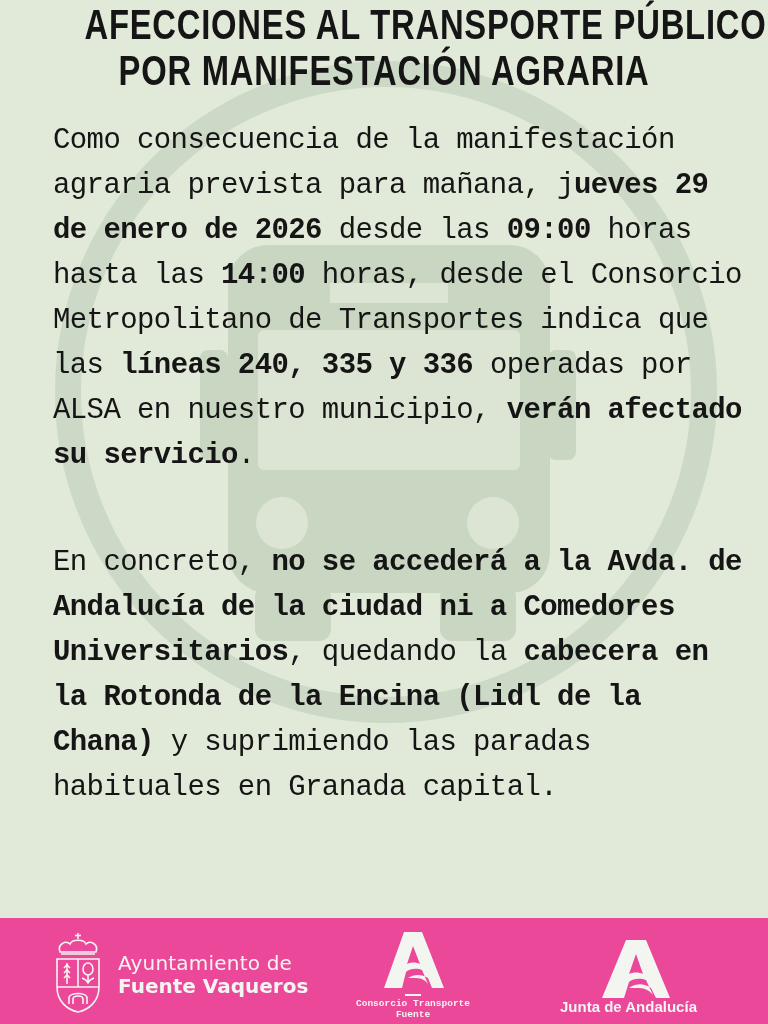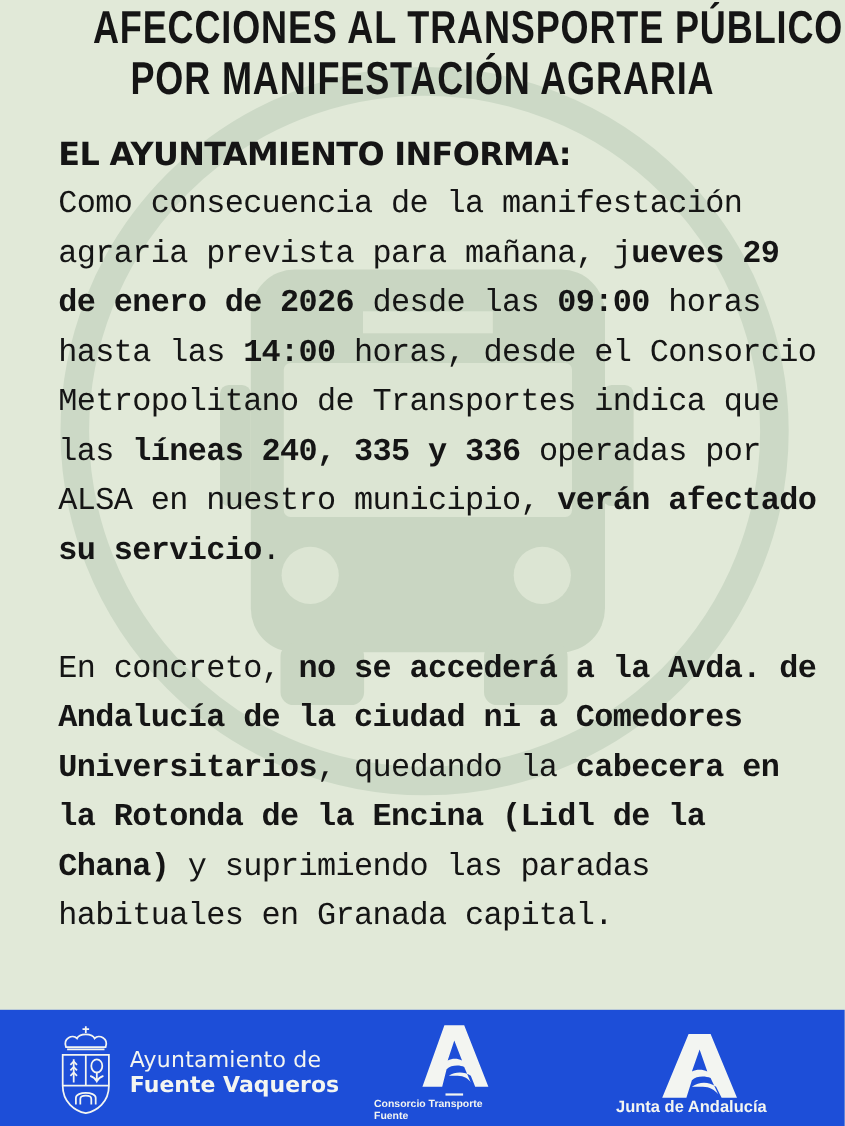--- a/index.html
+++ b/index.html
@@ -29,32 +29,32 @@
     font-size: 29px;
     line-height: 45px;
     letter-spacing: -0.6px;
   }
   .heading { font-weight: 700; display: block; margin-bottom: 0; }
   .para { display: block; font-family: Liberation Mono, monospace; }
   .para2 { margin-top: 62px; }
   b { font-weight: 700; }
   .footer {
     position: absolute; left: 0; top: 918px; width: 768px; height: 106px;
-    background: #1d4ed8; z-index: 1;
+    background: #ec4899; z-index: 1;
   }
   .logo-ayto { position: absolute; left: 52px; top: 14px; width: 52px; height: 82px; }
   .ayto-text { position: absolute; left: 118px; top: 34px; color: #f3f5f1; }
   .ayto-line1 { display: block; font-size: 20px; line-height: 22px; font-weight: 400; letter-spacing: 0.2px; }
   .ayto-line2 { display: block; font-size: 20px; line-height: 24px; font-weight: 700; }
   .logo-ctg { position: absolute; left: 378px; top: 12px; width: 70px; height: 60px; }
   .ctg-dash { position: absolute; left: 405px; top: 76px; width: 16px; height: 2px; background: #f3f5f1; }
   .ctg-text {
-    position: absolute; left: 340px; top: 80px; width: 146px; 
+    position: absolute; left: 340px; top: 80px; width: 146px; text-align: center;
     color: #f3f5f1; font-size: 9.5px; line-height: 11px; font-weight: 700;
-    font-family: Liberation Sans, sans-serif;
+    font-family: Liberation Mono, monospace;
   }
   .logo-junta { position: absolute; left: 598px; top: 20px; width: 76px; height: 62px; }
   .junta-text {
     position: absolute; left: 560px; top: 80px; width: 150px; text-align: left;
     color: #f3f5f1; font-size: 15px; line-height: 18px; font-weight: 700;
     font-family: "Liberation Sans", sans-serif;
   }
 </style>
 </head>
 <body>
@@ -77,21 +77,20 @@
   <rect x="255" y="585" width="76" height="56" rx="12" fill="#c9d6c2"></rect>
   <rect x="440" y="585" width="76" height="56" rx="12" fill="#c9d6c2"></rect>
 </svg>
 
 <div class="title">
   <span class="title-line">AFECCIONES AL TRANSPORTE PÚBLICO</span>
   <span class="title-line">POR MANIFESTACIÓN AGRARIA</span>
 </div>
 
 <div class="content">
-  <span class="heading">EL AYUNTAMIENTO INFORMA:</span>
   <span class="para"><span>Como consecuencia de la manifestación agraria prevista para mañana, j</span><b>ueves 29 de enero de 2026</b><span> desde las </span><b>09:00</b><span> horas hasta las </span><b>14:00</b><span> horas, desde el Consorcio Metropolitano de Transportes indica que las </span><b>líneas 240, 335 y 336</b><span> operadas por ALSA en nuestro municipio, </span><b>verán afectado su servicio</b><span>.</span></span>
   <span class="para para2"><span>En concreto, </span><b>no se accederá a la Avda. de Andalucía de la ciudad ni a Comedores Universitarios</b><span>, quedando la </span><b>cabecera en la Rotonda de la Encina (Lidl de la Chana)</b><span> y suprimiendo las paradas habituales en Granada capital.</span></span>
 </div>
 
 <div class="footer">
   <svg class="logo-ayto" viewBox="0 0 52 82" xmlns="http://www.w3.org/2000/svg">
     <g fill="none" stroke="#f3f5f1" stroke-width="1.6">
       <line x1="26" y1="1" x2="26" y2="7"></line>
         <line x1="23" y1="3.5" x2="29" y2="3.5"></line>
       <path d="M8 20 C5 12 14 8 18 12 C20 7 32 7 34 12 C38 8 47 12 44 20 Z"></path>

